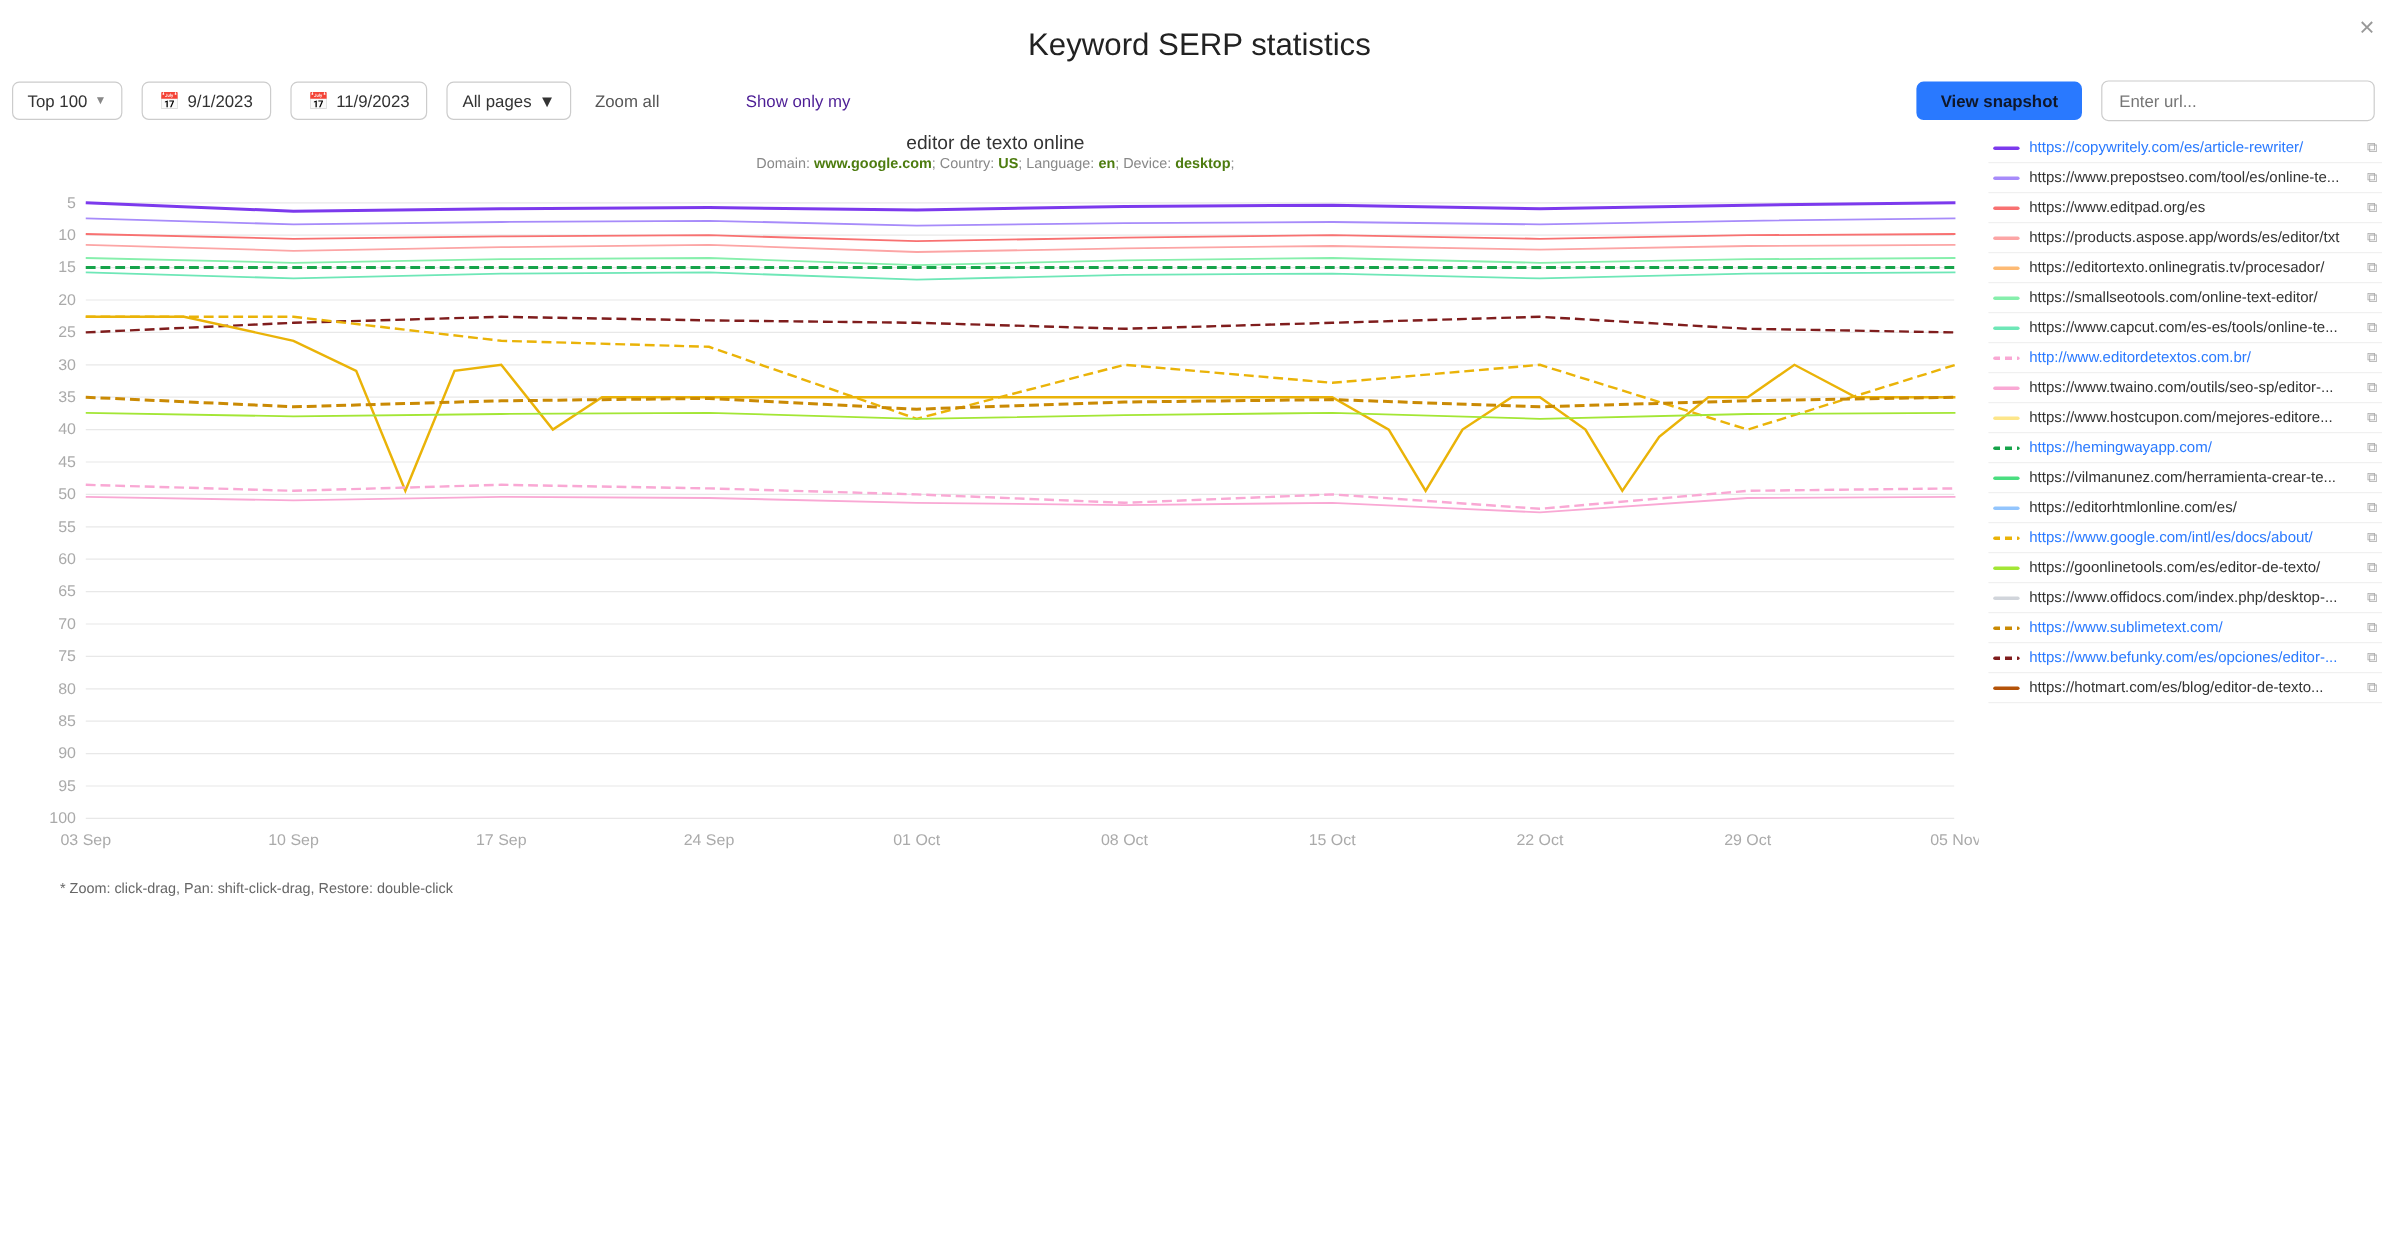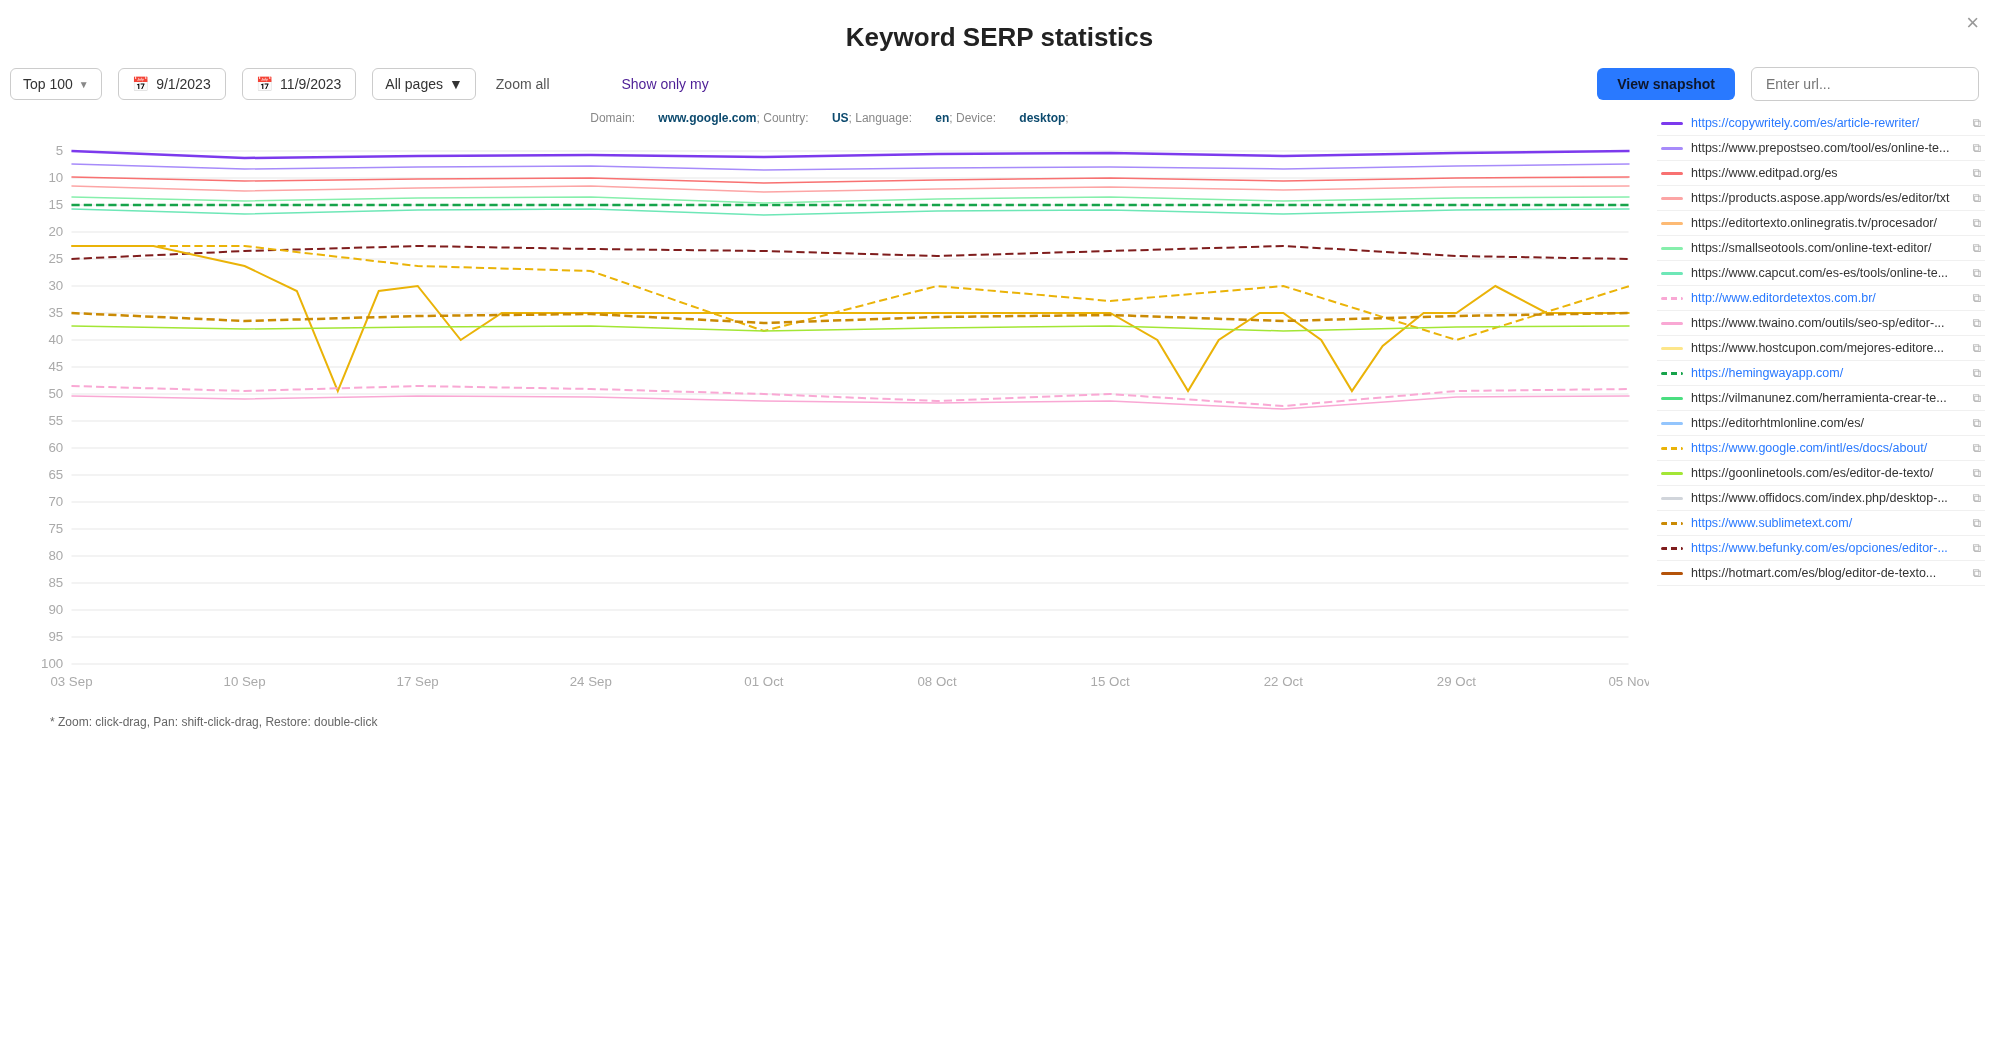--- a/index.html
+++ b/index.html
@@ -1,20 +1,20 @@
 <!DOCTYPE html>
 <html><head>
   <meta charset="utf-8">
   <style>
     * { box-sizing: border-box; margin: 0; padding: 0; }
     body { font-family: -apple-system, BlinkMacSystemFont, 'Segoe UI', sans-serif; background: #fff; color: #333; width: 1999px; min-height: 1038px; overflow-x: hidden; }
 
     .close-btn { position: absolute; top: 10px; right: 20px; font-size: 22px; cursor: pointer; color: #999; background: none; border: none; }
 
-    .page-title { text-align: center; font-size: 26px; font-weight: 700; padding: 22px 0 14px; color: #222; }
+    .page-title { text-align: center; font-size: 26px; font-weight: 400; padding: 22px 0 14px; color: #222; }
 
     .toolbar { display: flex; align-items: center; padding: 0 20px 0 10px; gap: 16px; margin-bottom: 10px; }
 
     .dropdown-btn {
       display: flex; align-items: center; gap: 6px;
       border: 1px solid #ccc; border-radius: 6px;
       padding: 7px 12px; font-size: 14px; cursor: pointer;
       background: #fff; color: #333;
     }
     .dropdown-btn .arrow { font-size: 10px; color: #888; }
@@ -54,21 +54,21 @@
       background: #fff;
     }
 
     .chart-section { display: flex; flex-direction: row; padding: 0 10px; gap: 0; }
 
     .chart-area { flex: 1; position: relative; min-height: 620px; }
 
     .chart-title-block { text-align: center; margin-bottom: 6px; }
     .chart-title-block .main-title { font-size: 16px; font-weight: 500; color: #333; }
     .chart-title-block .sub-title { font-size: 12px; color: #888; }
-    .chart-title-block .sub-title span { font-weight: 600; color: #0c4a6e; margin-left: 20px; }
+    .chart-title-block .sub-title span { font-weight: 600; color: #4d7c0f; }
 
     .chart-svg-wrap { width: 100%; height: 580px; }
 
     .chart-zoom-hint { font-size: 12px; color: #666; margin-top: 4px; padding-left: 40px; }
 
     .legend-panel {
       width: 340px; min-width: 320px; max-width: 360px;
       overflow-y: auto; max-height: 640px;
       padding: 0 4px 0 8px;
       font-size: 12.5px;
@@ -127,20 +127,21 @@
   <div class="spacer"></div>
 
   <button class="view-snapshot-btn">View snapshot</button>
   <input class="url-search-input" type="text" placeholder="Enter url..." style="">
 </div>
 
 <div class="chart-section">
 
   <div class="chart-area">
     <div class="chart-title-block">
+      <div class="main-title">editor de texto online</div>
       <div class="sub-title">
         Domain: <span>www.google.com</span>;
         Country: <span>US</span>;
         Language: <span>en</span>;
         Device: <span>desktop</span>;
       </div>
     </div>
 
     <div class="chart-svg-wrap">
       <svg width="100%" height="100%" viewBox="0 0 1600 580" preserveAspectRatio="none">

